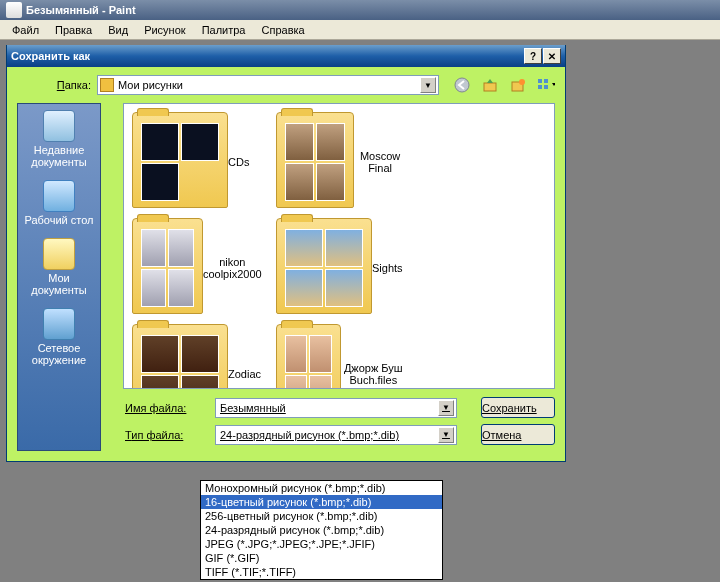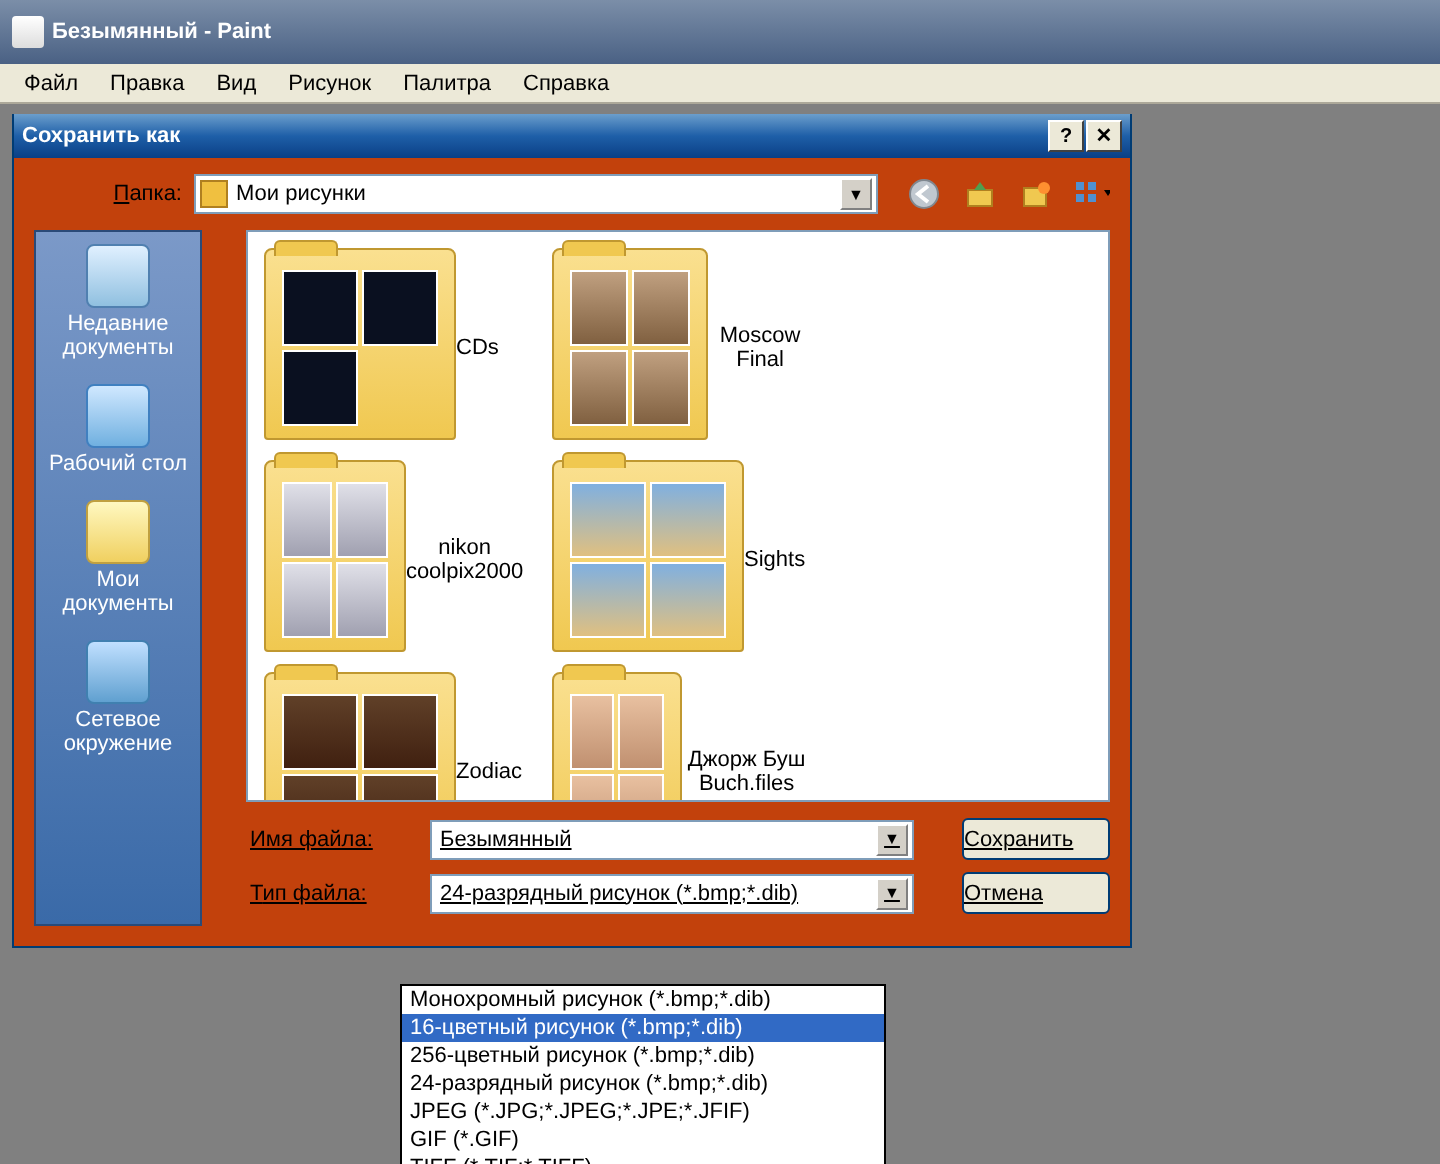--- a/index.html
+++ b/index.html
@@ -1,26 +1,26 @@
 <!DOCTYPE html>
 <html><head>
 <meta charset="utf-8">
 <style>
 * { margin: 0; padding: 0; box-sizing: border-box; font-family: Tahoma, sans-serif; font-size: 11px; }
 body { background: #808080; width: 720px; height: 582px; overflow: hidden; }
 
-.titlebar { background: linear-gradient(#7b8ea8, #4a6184); height: 32px; display: flex; align-items: center; padding: 0 6px; color: #fff; font-weight: bold; }
+.titlebar { background: linear-gradient(#7b8ea8, #4a6184); height: 20px; display: flex; align-items: center; padding: 0 6px; color: #fff; font-weight: bold; }
 .titlebar-icon { width: 16px; height: 16px; margin-right: 4px; background: linear-gradient(#fff, #ddd); border-radius: 2px; }
 
 .menubar { background: #ece9d8; height: 20px; display: flex; align-items: center; padding: 0 4px; border-bottom: 1px solid #aca899; }
 .menubar span { padding: 2px 8px; cursor: default; }
 
 .app-body { background: #808080; height: 538px; position: relative; }
 
-.dialog { position: absolute; left: 6px; top: 5px; width: 560px; background: #c2410c; border: 1px solid #003c74; border-top: none; }
+.dialog { position: absolute; left: 6px; top: 5px; width: 560px; background: #bef264; border: 1px solid #003c74; border-top: none; }
 .dialog-title { background: linear-gradient(#6b9ecc, #1e5fa8, #0a3f85); height: 22px; display: flex; align-items: center; color: #fff; font-weight: bold; padding: 0 4px; }
 .dialog-title-text { flex: 1; }
 .dlg-btn { width: 18px; height: 16px; background: #ece9d8; border: 1px solid #fff; border-right-color: #404040; border-bottom-color: #404040; margin-left: 1px; display: flex; align-items: center; justify-content: center; font-size: 10px; font-weight: bold; color: #000; }
 
 .dialog-body { padding: 8px 10px 10px 10px; }
 
 .folder-row { display: flex; align-items: center; margin-bottom: 8px; }
 .folder-label { width: 80px; text-align: right; padding-right: 6px; }
 .folder-select { flex: 1; height: 20px; border: 1px solid #7f9db9; background: #fff; display: flex; align-items: center; padding: 0 2px; }
 .folder-select-icon { width: 14px; height: 14px; background: #f0c040; border: 1px solid #b08020; margin-right: 4px; }

